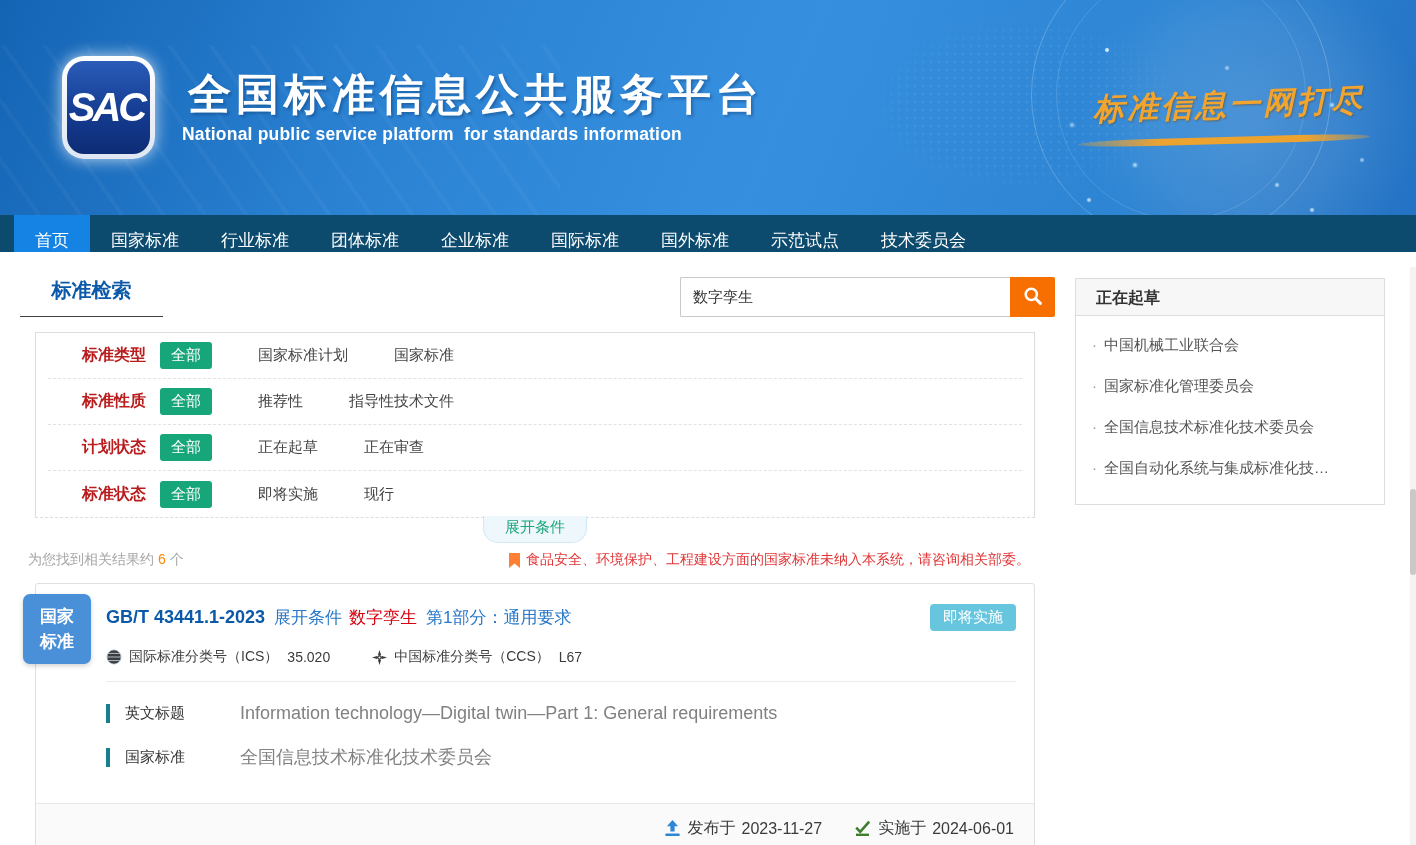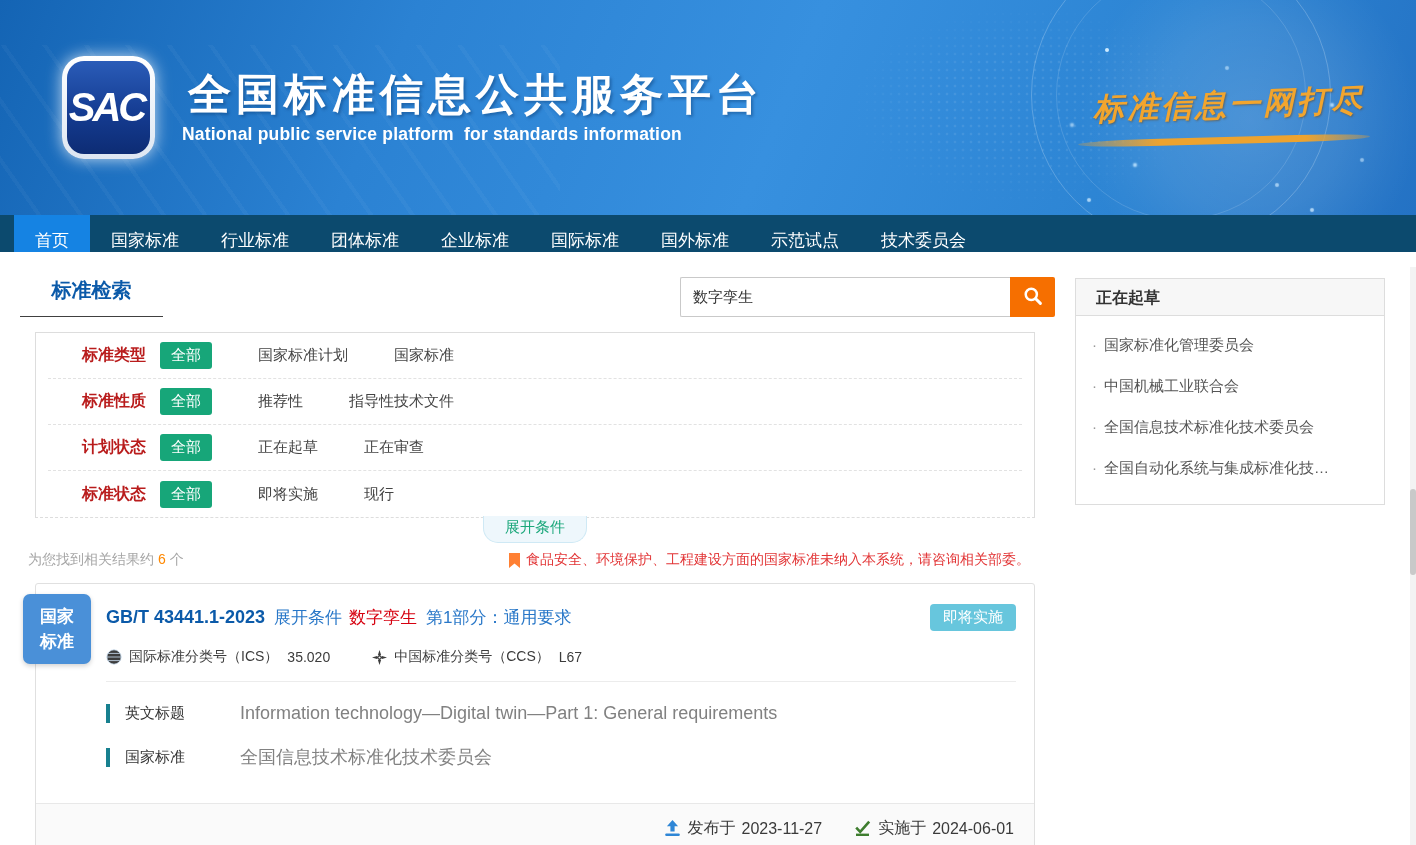--- a/index.html
+++ b/index.html
@@ -370,23 +370,23 @@
             <span class="date">2024-06-01</span>
           </span>
         </div>
       </div>
     </div>
 
     <div class="sidebar">
       <div class="sidebar-head">正在起草</div>
       <div class="sidebar-list">
 
+          <div class="sidebar-item">中国机械工业联合会</div>
+
           <div class="sidebar-item">国家标准化管理委员会</div>
-
-          <div class="sidebar-item">中国机械工业联合会</div>
 
           <div class="sidebar-item">全国信息技术标准化技术委员会</div>
 
           <div class="sidebar-item">全国自动化系统与集成标准化技…</div>
         </div>
     </div>
   </div>
 
   <div class="scrollbar">
     <div class="scroll-thumb"></div>

